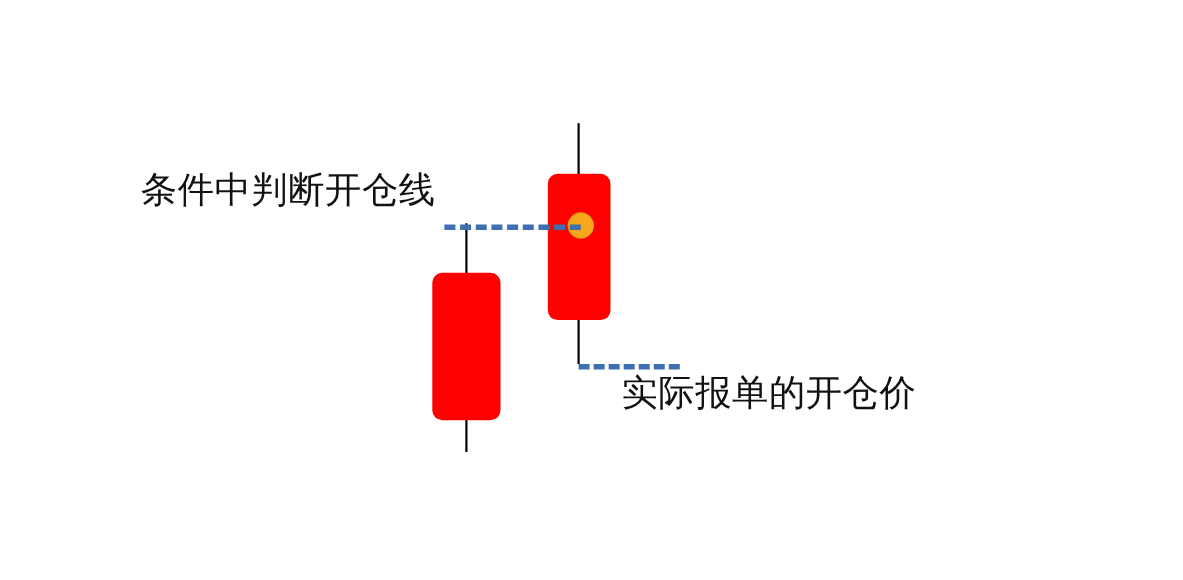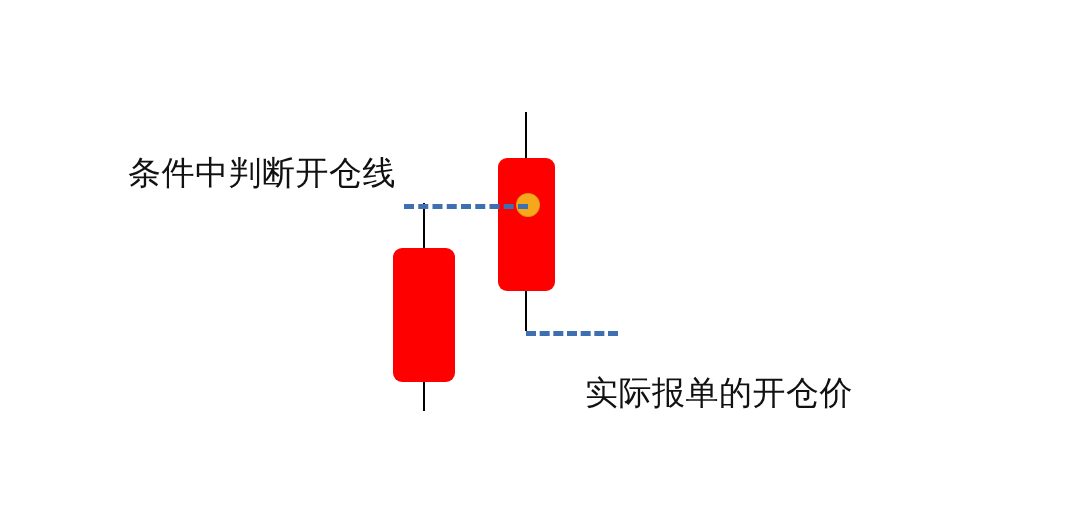--- a/index.html
+++ b/index.html
@@ -68,15 +68,15 @@
   <div class="candle-body" style="left:498px; top:158px; width:57px; height:133px;"></div>
 
   <div class="marker-dot" style="left:517px; top:194px; width:22px; height:22px;"></div>
 
   <div class="dashed-line" style="left:404px; top:204px; width:124px;"></div>
 
   <div class="dashed-line" style="left:526px; top:331px; width:92px;"></div>
 
   <div class="label" style="left:128px; top:156px;">条件中判断开仓线</div>
 
-  <div class="label" style="left:565px; top:376px;margin-left:20px;">实际报单的开仓价</div>
+  <div class="label" style="left:565px; top:340px;">实际报单的开仓价</div>
 
 </div>
 
 </body></html>

